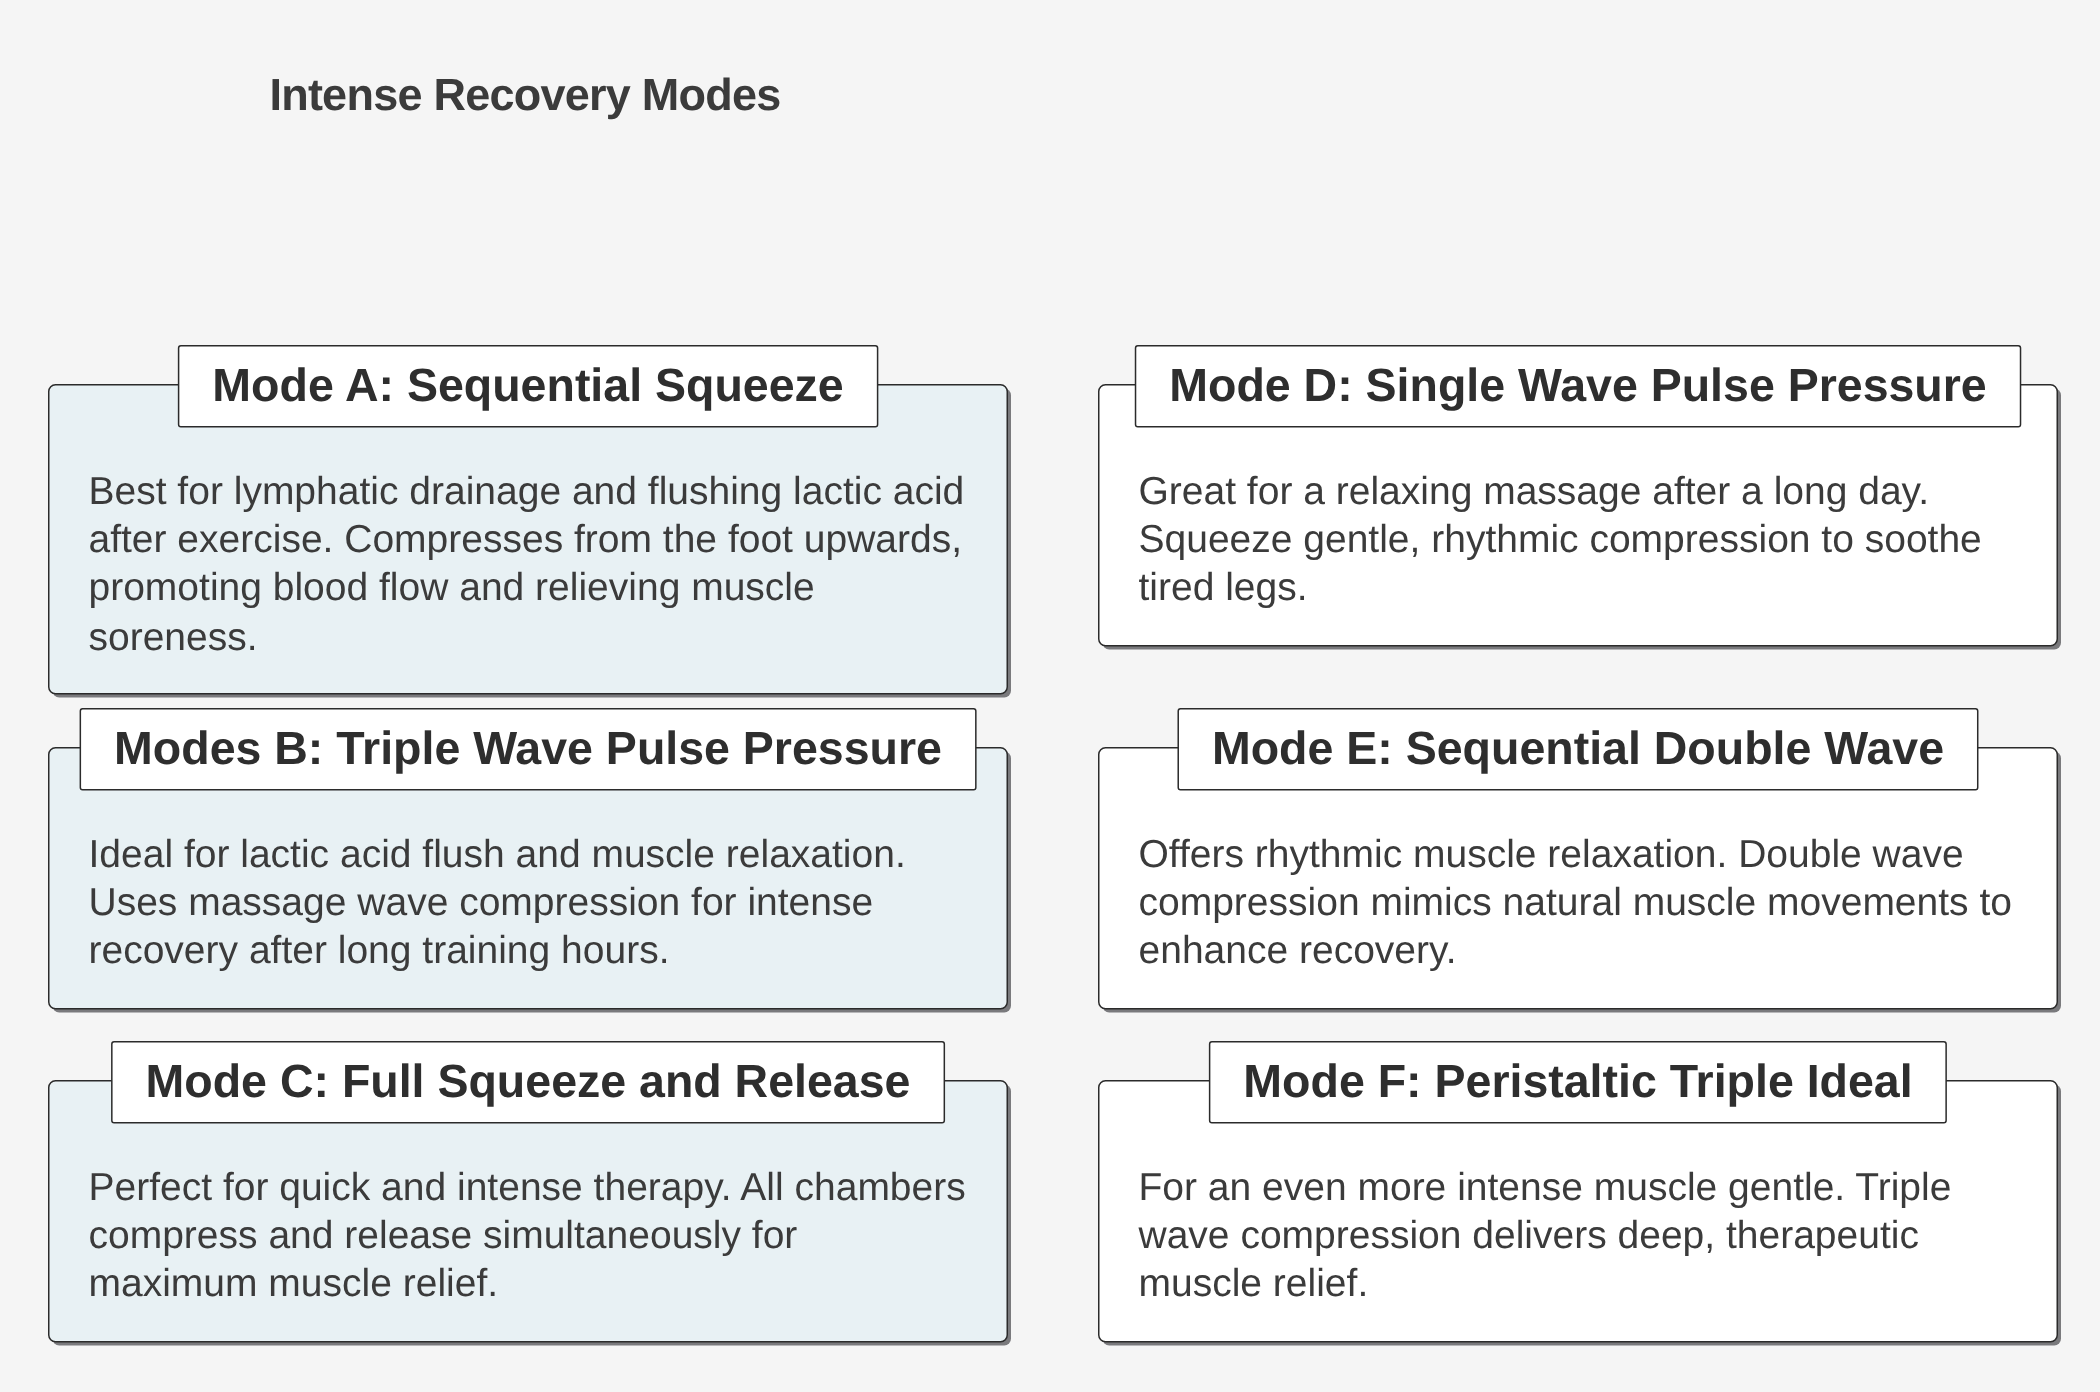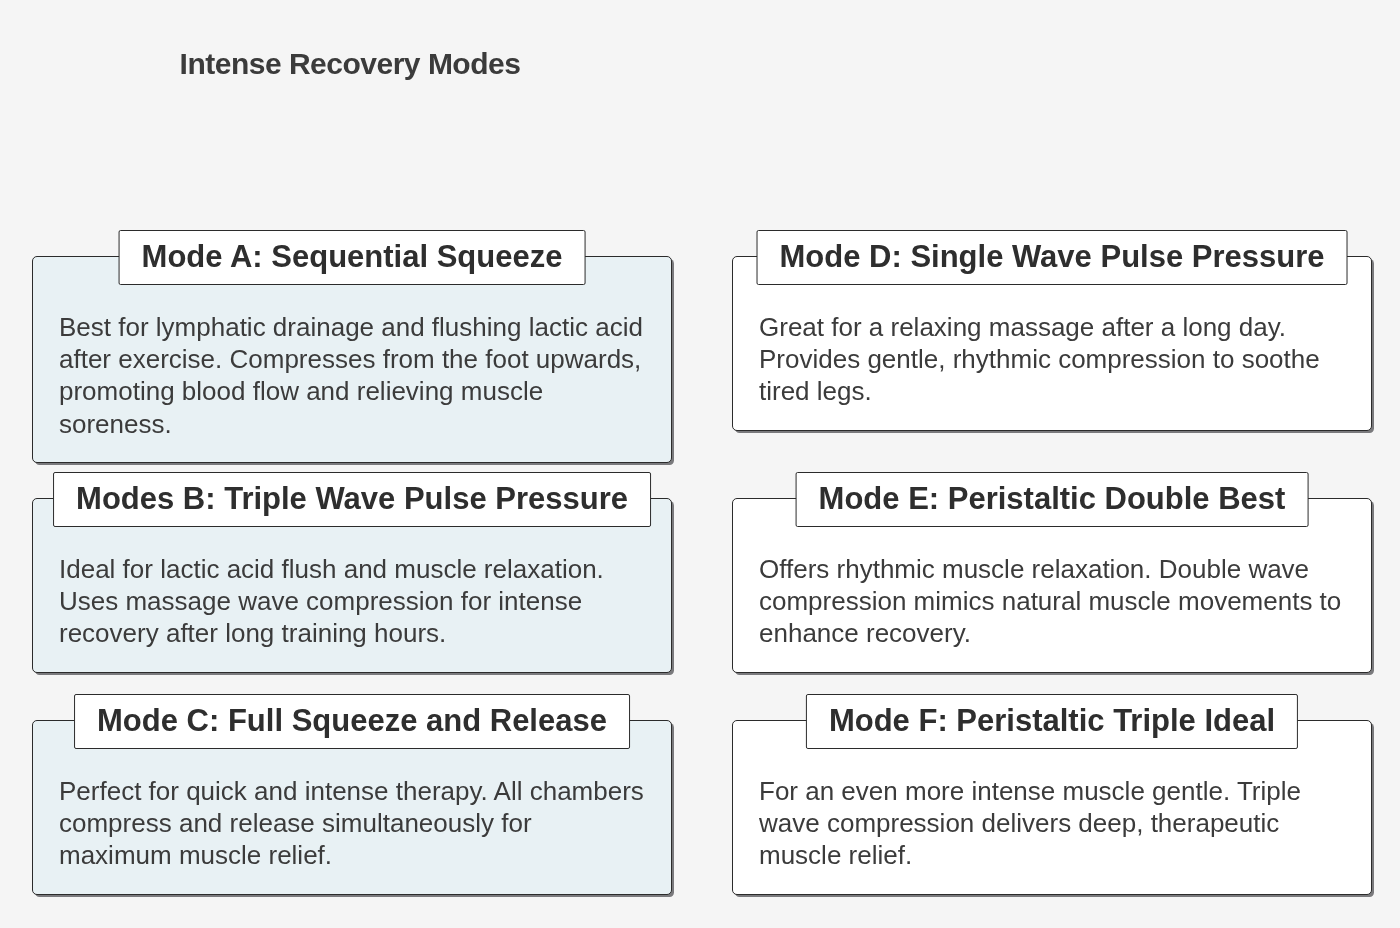--- a/index.html
+++ b/index.html
@@ -136,30 +136,30 @@
 
     </div>
   </div>
 
   <div class="column column-right">
 
     <div class="cards">
 
       <div class="card row-0">
         <div class="card-body plain">
-          <span class="desc">Great for a relaxing massage after a long day. Provides gentle, rhythmic compression to soothe tired legs.</span>
+          <span class="desc">Great for a relaxing massage after a long day. Squeeze gentle, rhythmic compression to soothe tired legs.</span>
         </div>
         <div class="card-title">Mode D: Single Wave Pulse Pressure</div>
       </div>
 
       <div class="card row-1">
         <div class="card-body plain">
           <span class="desc">Offers rhythmic muscle relaxation. Double wave compression mimics natural muscle movements to enhance recovery.</span>
         </div>
-        <div class="card-title">Mode E: Peristaltic Double Best</div>
+        <div class="card-title">Mode E: Sequential Double Wave</div>
       </div>
 
       <div class="card row-2">
         <div class="card-body plain">
           <span class="desc">For an even more intense muscle gentle. Triple wave compression delivers deep, therapeutic muscle relief.</span>
         </div>
         <div class="card-title">Mode F: Peristaltic Triple Ideal</div>
       </div>
 
     </div>

